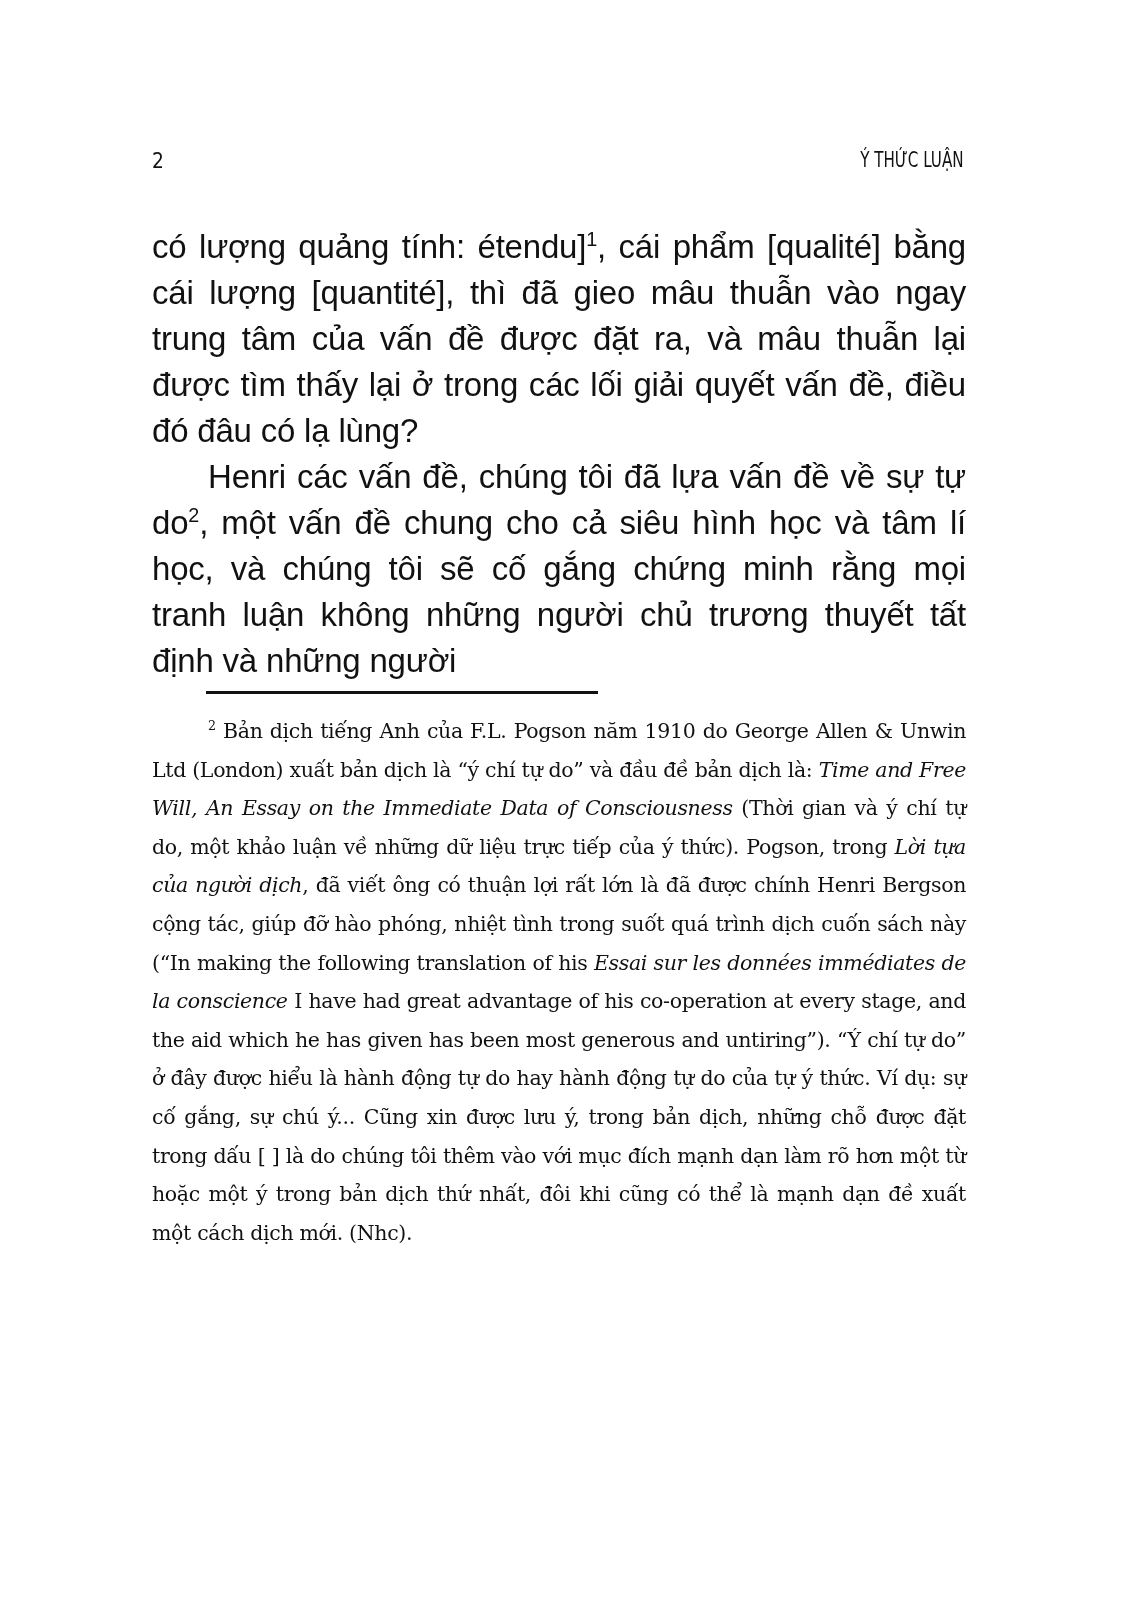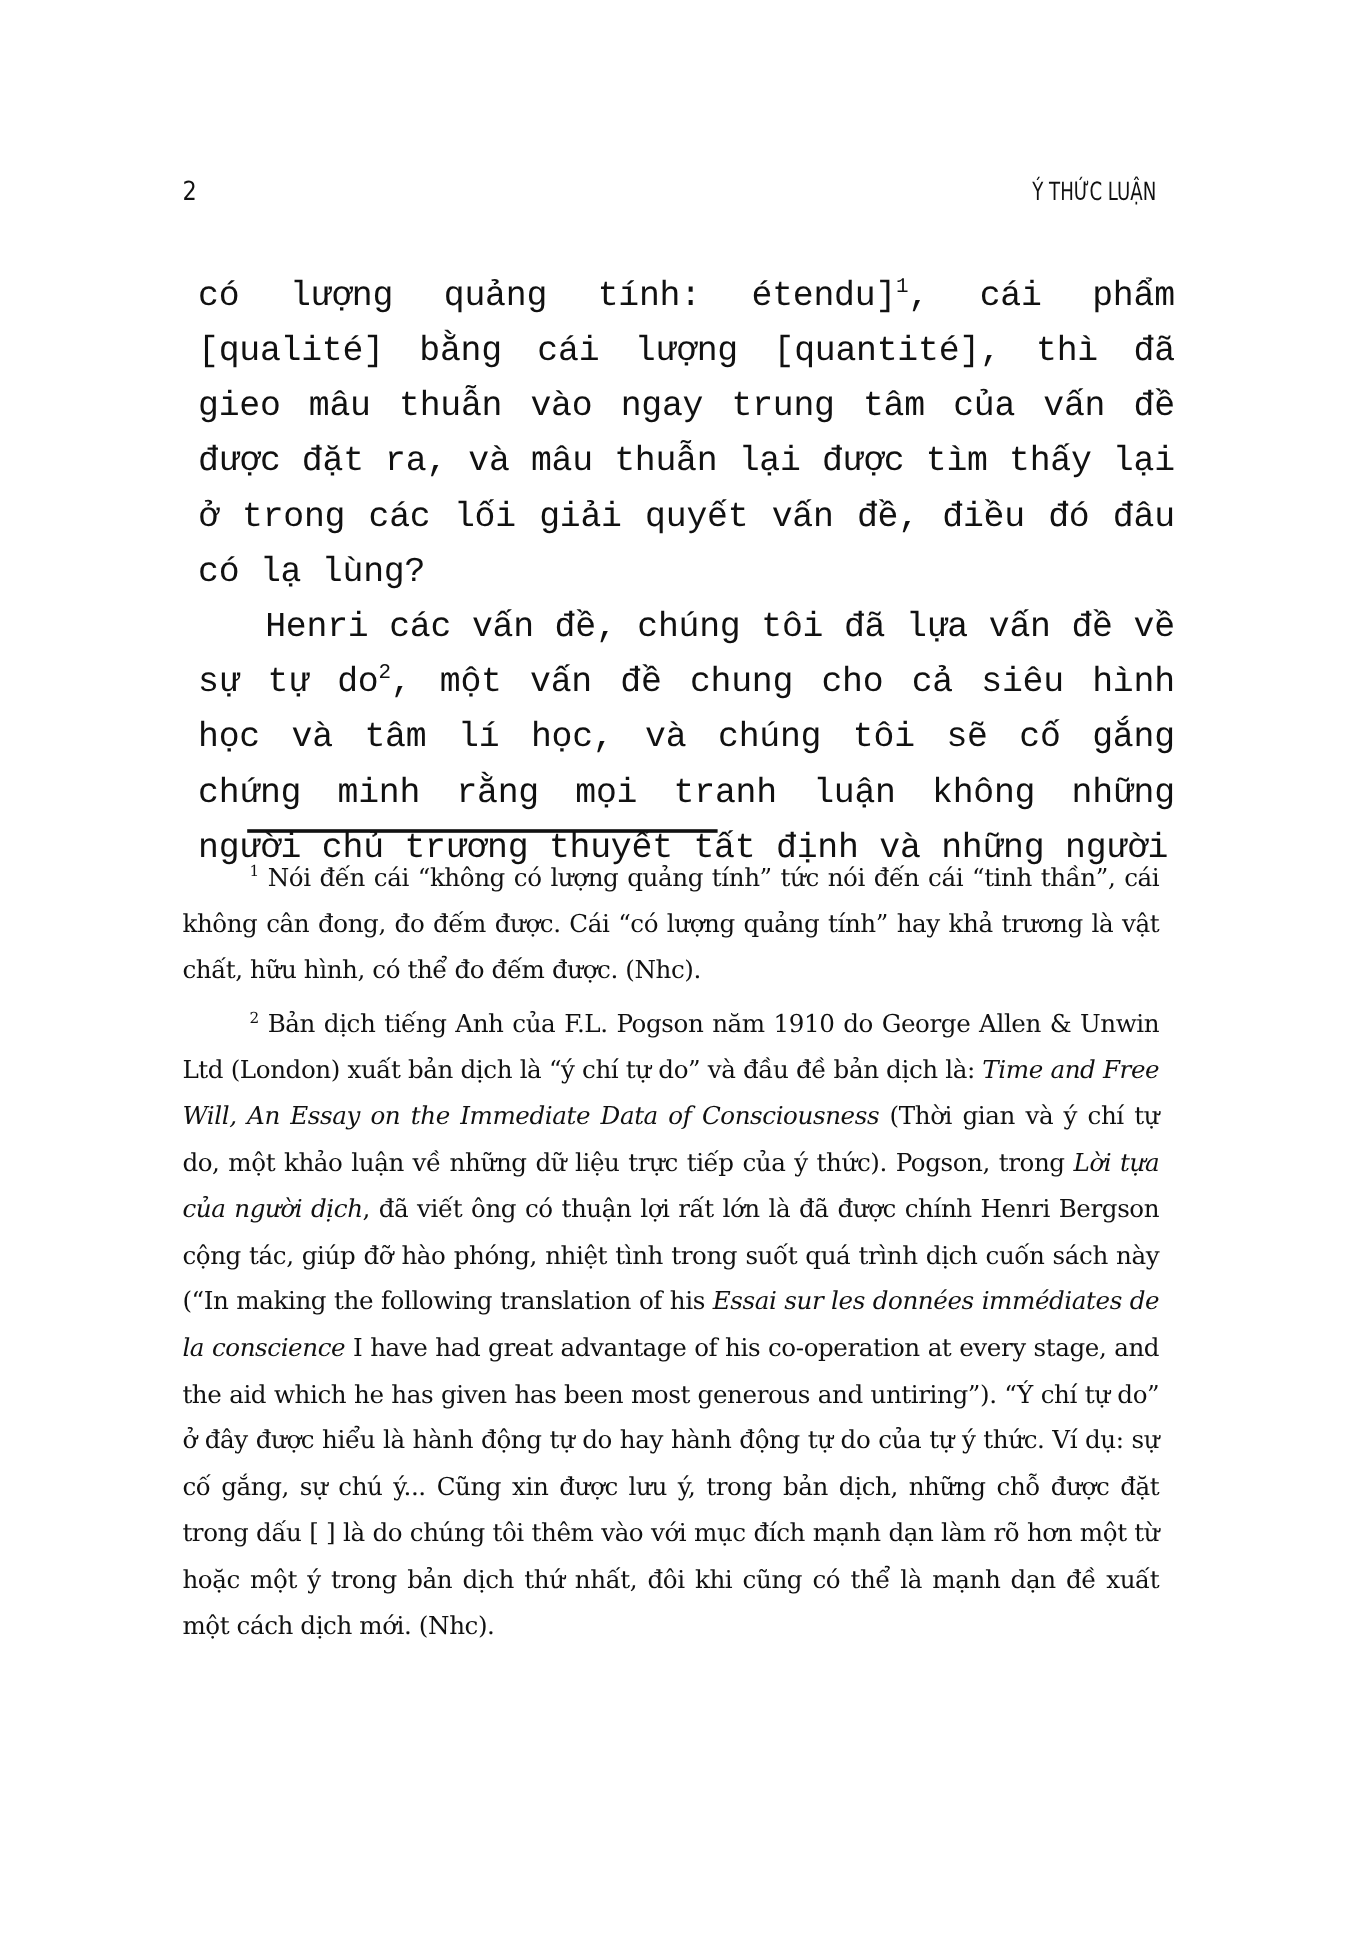--- a/index.html
+++ b/index.html
@@ -5,22 +5,22 @@
     html, body { margin: 0; padding: 0; background: #ffffff; }
     body { width: 1142px; height: 1615px; position: relative; overflow: hidden; color: #111; }
     .page { position: absolute; left: 0; top: 0; width: 1142px; height: 1615px; background: #fff; }
     .running-head {
       position: absolute; top: 148px; left: 152px; width: 812px; height: 30px;
       font-family: "DejaVu Sans", sans-serif;
     }
     .page-number { position: absolute; left: 0; top: 0; font-size: 22px; letter-spacing: 0; transform: scaleX(0.85); transform-origin: left top; }
     .running-title { position: absolute; right: 0; top: 0; font-size: 21px; transform: scaleX(0.72); transform-origin: right top; white-space: nowrap; }
     .body-text {
-      position: absolute; left: 165px; top: 224px; width: 814px;
-      font-family: Liberation Mono, monospace; font-size: 29px; line-height: 46px;
+      position: absolute; left: 152px; top: 224px; width: 814px;
+      font-family: Liberation Sans, sans-serif; font-size: 33px; line-height: 46px;
       text-align: justify; letter-spacing: -0.2px;
     }
     .body-text p { margin: 0; text-indent: 0; }
     .body-text p.indent { text-indent: 56px; }
     sup { font-size: 60%; line-height: 0; vertical-align: super; }
     .footnote-rule {
       position: absolute; left: 206px; top: 691px; width: 392px; height: 3px; background: #111;
     }
     .footnotes {
       position: absolute; left: 152px; top: 712px; width: 814px;
@@ -42,17 +42,16 @@
   </div>
 
   <div class="body-text">
     <p><span>có lượng quảng tính: étendu]</span><sup>1</sup><span>, cái phẩm [qualité] bằng cái lượng [quantité], thì đã gieo mâu thuẫn vào ngay trung tâm của vấn đề được đặt ra, và mâu thuẫn lại được tìm thấy lại ở trong các lối giải quyết vấn đề, điều đó đâu có lạ lùng?</span></p>
     <p class="indent"><span>Henri các vấn đề, chúng tôi đã lựa vấn đề về sự tự do</span><sup>2</sup><span>, một vấn đề chung cho cả siêu hình học và tâm lí học, và chúng tôi sẽ cố gắng chứng minh rằng mọi tranh luận không những người chủ trương thuyết tất định và những người</span></p>
   </div>
 
   <div class="footnote-rule"></div>
 
   <div class="footnotes">
-    <p><sup>1</sup> <span>Nói đến cái “không có lượng quảng tính” tức nói đến cái “tinh thần”, cái không cân đong, đo đếm được. Cái “có lượng quảng tính” hay khả trương là vật chất, hữu hình, có thể đo đếm được. (Nhc).</span></p>
     <p><sup>2</sup> <span>Bản dịch tiếng Anh của F.L. Pogson năm 1910 do George Allen &amp; Unwin Ltd (London) xuất bản dịch là “ý chí tự do” và đầu đề bản dịch là: </span><em>Time and Free Will, An Essay on the Immediate Data of Consciousness</em><span> (Thời gian và ý chí tự do, một khảo luận về những dữ liệu trực tiếp của ý thức). Pogson, trong </span><em>Lời tựa của người dịch</em><span>, đã viết ông có thuận lợi rất lớn là đã được chính Henri Bergson cộng tác, giúp đỡ hào phóng, nhiệt tình trong suốt quá trình dịch cuốn sách này (“In making the following translation of his </span><em>Essai sur les données immédiates de la conscience</em><span> I have had great advantage of his co-operation at every stage, and the aid which he has given has been most generous and untiring”). “Ý chí tự do” ở đây được hiểu là hành động tự do hay hành động tự do của tự ý thức. Ví dụ: sự cố gắng, sự chú ý... Cũng xin được lưu ý, trong bản dịch, những chỗ được đặt trong dấu [ ] là do chúng tôi thêm vào với mục đích mạnh dạn làm rõ hơn một từ hoặc một ý trong bản dịch thứ nhất, đôi khi cũng có thể là mạnh dạn đề xuất một cách dịch mới. (Nhc).</span></p>
   </div>
 
 </div>
 
 </body></html>

